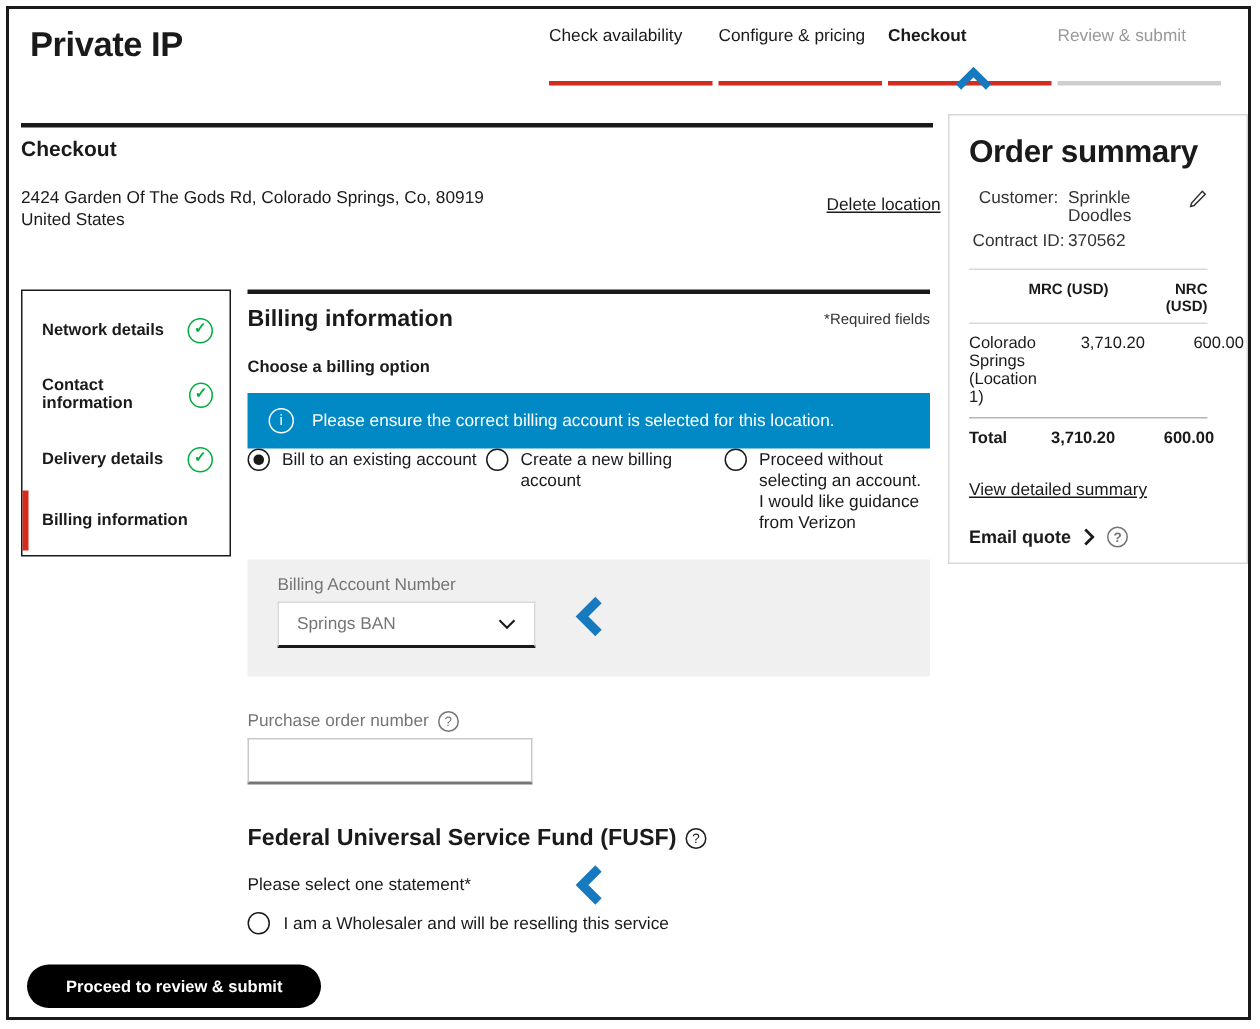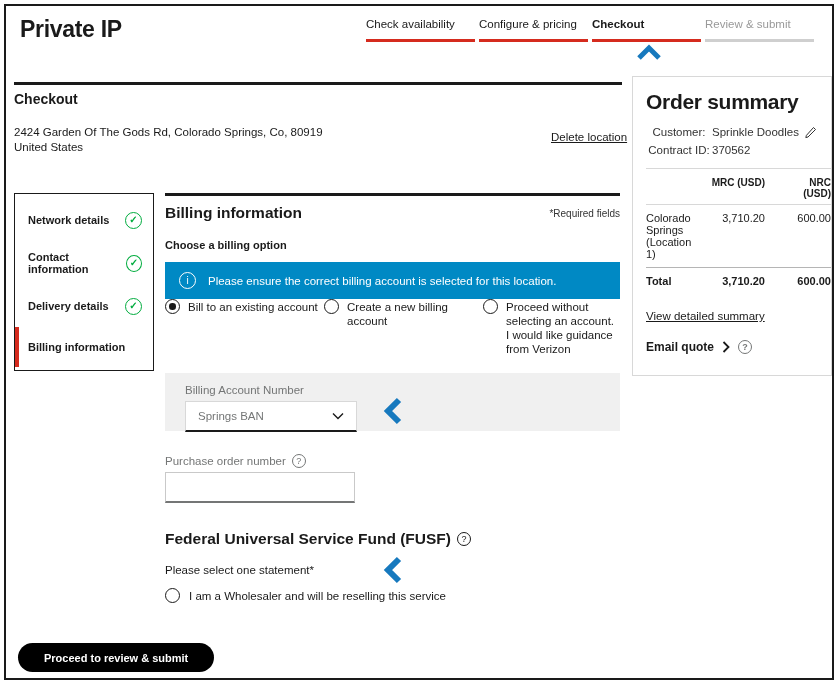--- a/index.html
+++ b/index.html
@@ -2,21 +2,21 @@
 <html><head>
 <meta charset="utf-8">
 <style>
   * { margin:0; padding:0; box-sizing:border-box; }
   html,body { width:840px; height:686px; background:#fff; font-family:"Liberation Sans", sans-serif; color:#1a1a1a; }
   .frame { position:absolute; left:4px; top:4px; width:830px; height:676px; border:2px solid #1a1a1a; background:#fff; overflow:hidden; }
 
   
   .app-title { position:absolute; left:14px; top:10px; font-size:23px; font-weight:bold; letter-spacing:-0.3px; }
   .tabs { position:absolute; left:360px; top:12px; display:flex; gap:4px; }
-  .tab { width:109px; font-size:11.5px; padding-bottom:9px; border-bottom:3px solid #d52b1e; cursor:pointer; white-space:nowrap; }
+  .tab { width:109px; font-size:11.5px; padding-bottom:24px; border-bottom:3px solid #d52b1e; cursor:pointer; white-space:nowrap; }
   .tab.active { font-weight:bold; }
   .tab.upcoming { color:#999; border-bottom-color:#cfcfcf; }
   .chev-up { position:absolute; left:630px; top:38px; }
 
   
   .main-rule { position:absolute; left:8px; top:76px; width:608px; border-top:3px solid #1a1a1a; }
   .checkout-heading { position:absolute; left:8px; top:85px; font-size:14px; font-weight:bold; }
   .location-block { position:absolute; left:8px; top:119px; font-size:11.5px; line-height:15px; color:#1a1a1a; }
   .delete-link { position:absolute; left:545px; top:125px; font-size:11.5px; text-decoration:underline; cursor:pointer; }
 
@@ -38,38 +38,38 @@
   .info-icon { flex:0 0 auto; width:17px; height:17px; border:1.4px solid #fff; border-radius:50%; display:flex; align-items:center; justify-content:center; font-size:10px; font-style:normal; }
   .banner-text { font-size:11.5px; }
 
   .radio-row { display:flex; }
   .radio-opt { display:flex; gap:8px; cursor:pointer; }
   .radio-opt.c1 { width:159px; } .radio-opt.c2 { width:159px; } .radio-opt.c3 { width:137px; }
   .radio { flex:0 0 auto; width:15px; height:15px; border:1.1px solid #1a1a1a; border-radius:50%; position:relative; background:#fff; }
   .radio.selected::after { content:""; position:absolute; left:3.2px; top:3.2px; width:6.6px; height:6.6px; background:#1a1a1a; border-radius:50%; }
   .radio-label { font-size:11.5px; line-height:14px; padding-top:1px; }
 
-  .ban-panel { margin-top:17px; height:58px; background:#f0f0f0; position:relative; }
+  .ban-panel { margin-top:17px; height:78px; background:#f0f0f0; position:relative; }
   .ban-label { position:absolute; left:20px; top:11px; font-size:11.5px; color:#747676; }
   .ban-select { position:absolute; left:20px; top:28px; width:172px; height:31px; background:#fff; border:1px solid #d8d8d8; border-bottom:2px solid #1a1a1a; display:flex; align-items:center; justify-content:space-between; padding:0 12px; cursor:pointer; }
   .ban-select-text { font-size:11.5px; color:#747676; }
   .chev-left-1 { position:absolute; left:218px; top:24px; }
   .po-label-row { margin-top:23px; display:flex; align-items:center; gap:6px; font-size:11.5px; color:#747676; }
   .qicon { width:14px; height:14px; border:1px solid #747676; border-radius:50%; color:#747676; font-size:9px; display:inline-flex; align-items:center; justify-content:center; flex:0 0 auto; }
   .qicon.dark { border-color:#1a1a1a; color:#1a1a1a; }
   .po-input { margin-top:4px; width:190px; height:31px; border:1px solid #c9c9c9; border-bottom:2px solid #747676; font-size:12px; padding:0 10px; font-family:"Liberation Sans", sans-serif; }
 
   .fusf-head-row { margin-top:27px; display:flex; align-items:center; gap:6px; }
   .fusf-heading { font-size:15.5px; font-weight:bold; }
   .statement-row { margin-top:16px; position:relative; font-size:11.5px; }
   .chev-left-2 { position:absolute; left:218px; top:-8px; }
   .fusf-opt { margin-top:12px; display:flex; gap:9px; align-items:flex-start; cursor:pointer; }
 
   
-  .summary-box { position:absolute; left:626px; top:70px; width:200px; height:300px; border:1px solid #d8d8d8; padding:13px 0 0 13px; }
+  .summary-box { position:absolute; left:626px; top:70px; width:200px; height:300px; border:1px solid #d8d8d8; padding:13px 26px 0 13px; }
   .summary-title { font-size:21px; font-weight:bold; letter-spacing:-0.3px; }
   .cust-row { margin-top:12px; display:flex; font-size:11.5px; color:#333; }
   .cust-row + .cust-row { margin-top:5px; }
   .cust-label { width:66px; flex:0 0 auto;text-align:center; }
   .pencil-icon { margin-left:5px; cursor:pointer; }
   .sum-table { margin-top:12px; font-size:11px; }
   .sum-grid { display:grid; grid-template-columns:1fr 54px 48px; column-gap:18px; align-items:start; padding:7px 0; border-top:1px solid #d8d8d8; }
   .sum-grid .num { text-align:right; }
   .sum-head { font-size:10px; font-weight:bold; padding:8px 0 5px 0; }
   .sum-total { font-weight:bold; border-top:1px solid #b5b5b5; }

